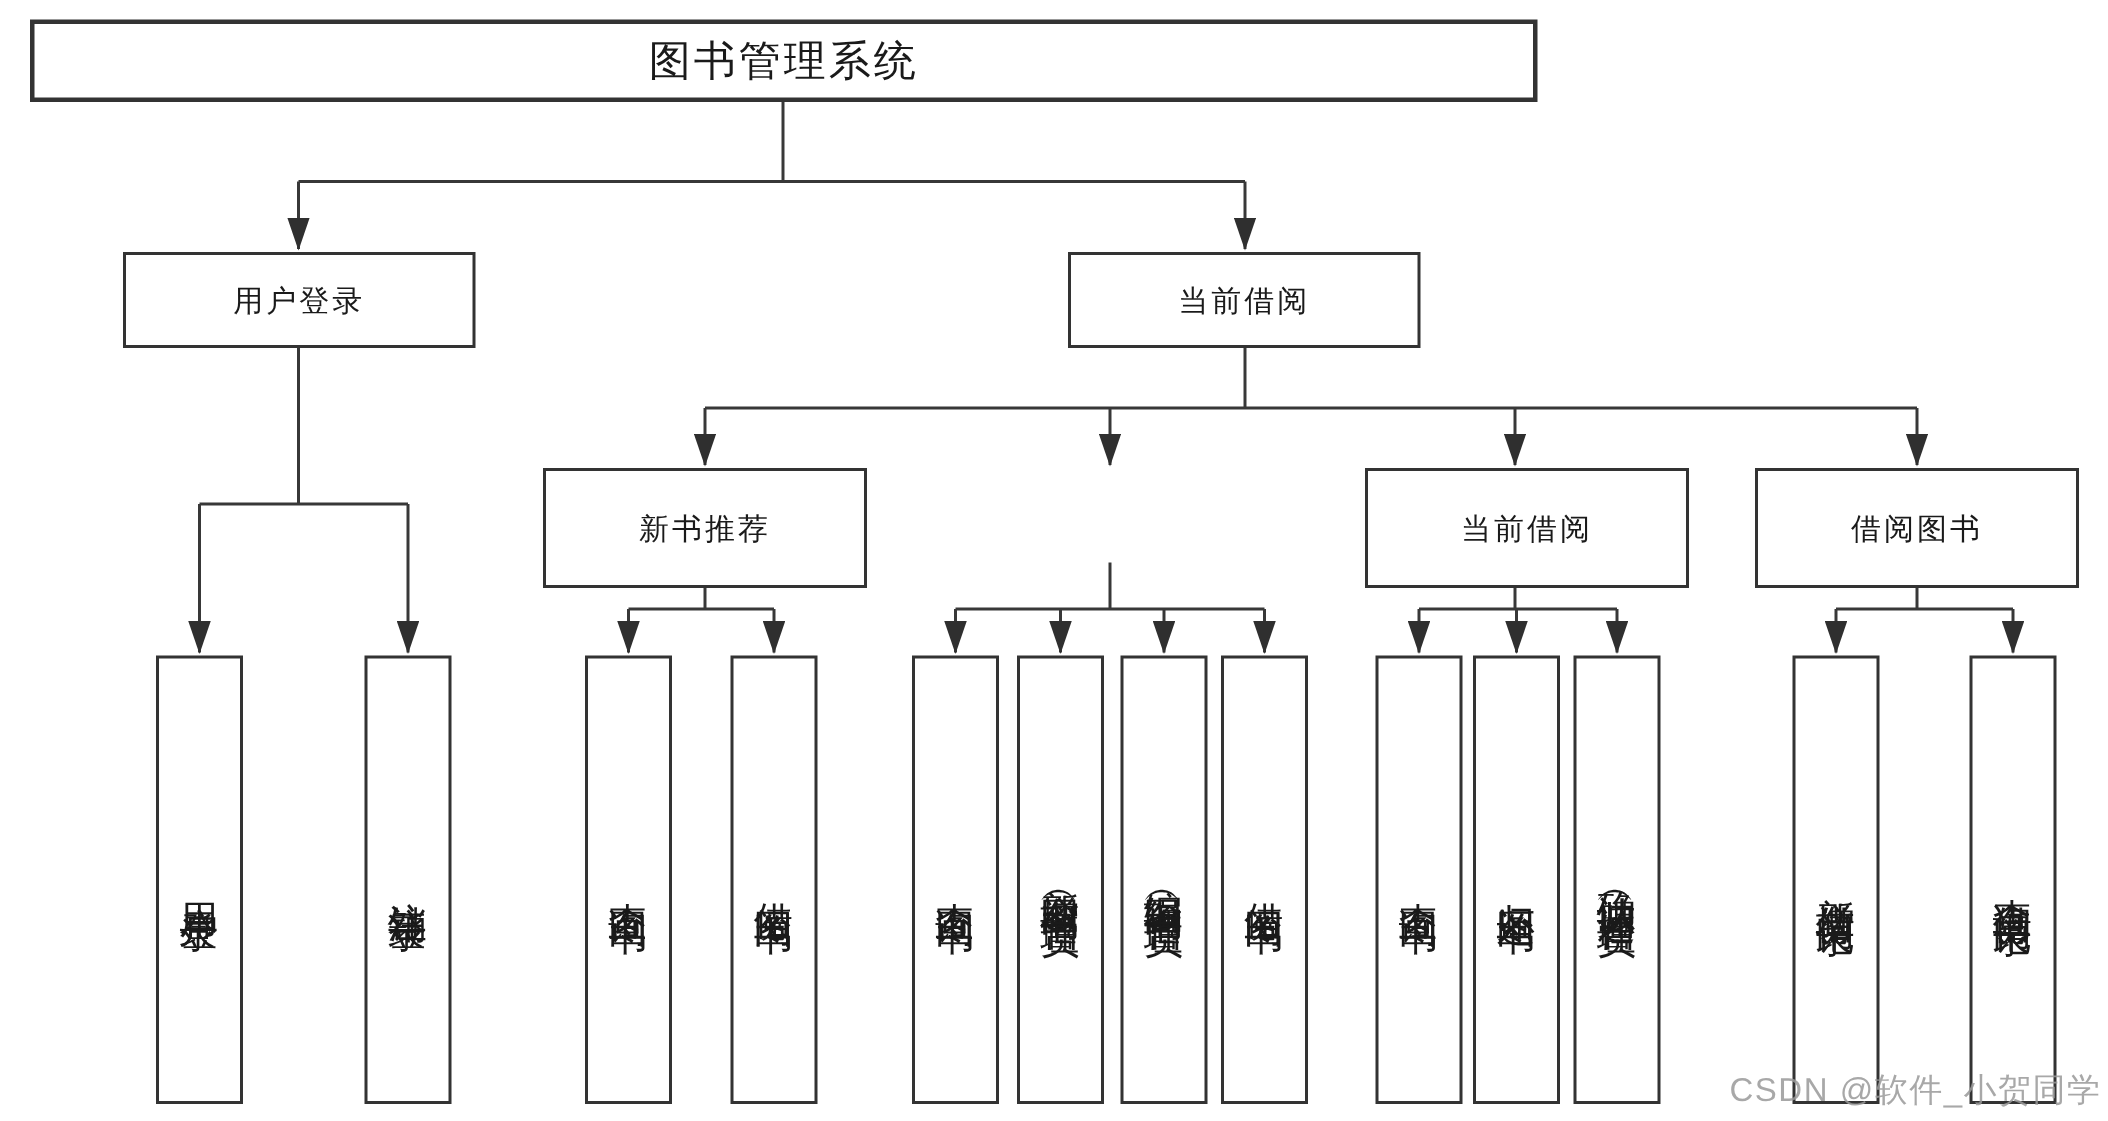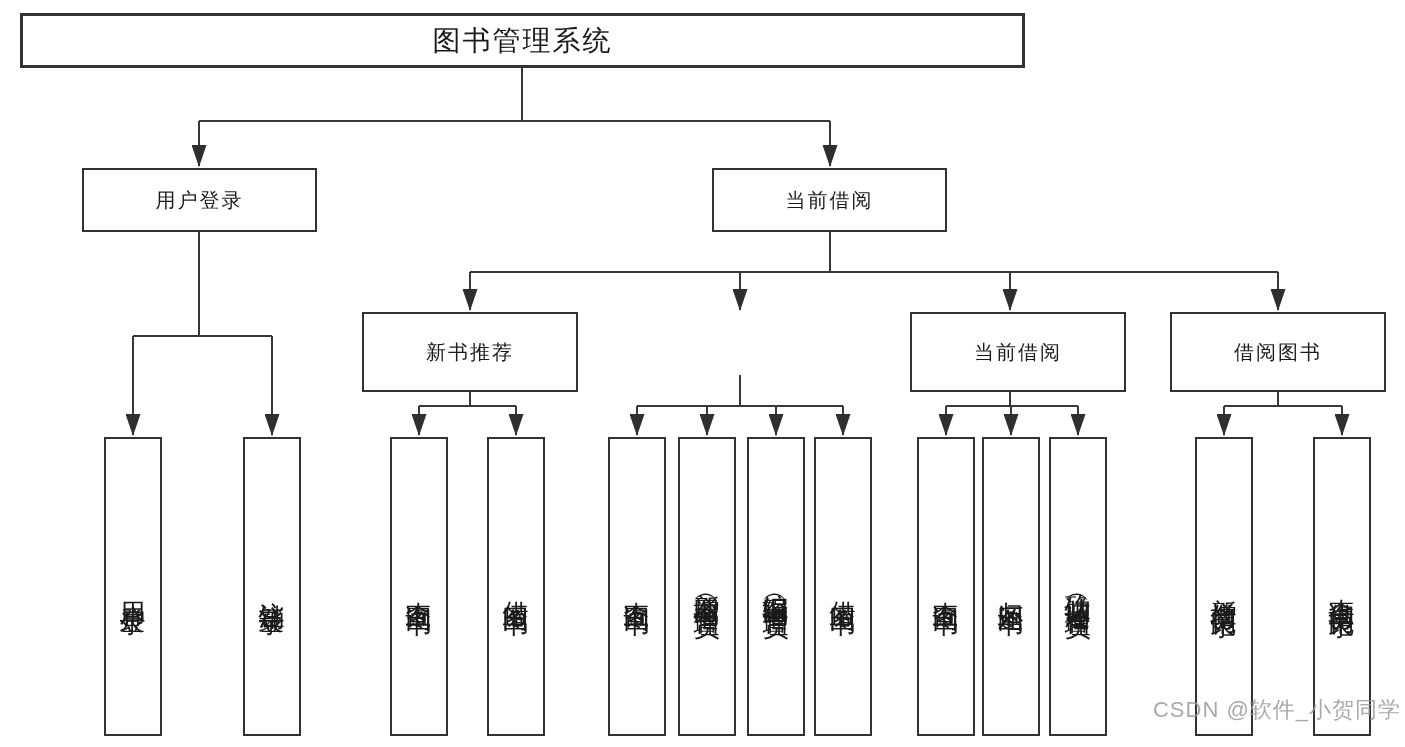--- a/index.html
+++ b/index.html
@@ -51,21 +51,21 @@
   .leaf {
     top: 437px;
     width: 58px;
     height: 299px;
   }
   .lvl2 { top: 168px; width: 235px; height: 64px; }
   .lvl3 { top: 312px; width: 216px; height: 80px; }
   .watermark {
     position: absolute;
     right: 4px;
-    bottom: 22px;
+    bottom: 5px;
     font-size: 22px;
     color: #9a9a9a;
     opacity: 0.85;
     letter-spacing: 1px;
     white-space: nowrap;
   }
 </style>
 </head>
 <body>
 

